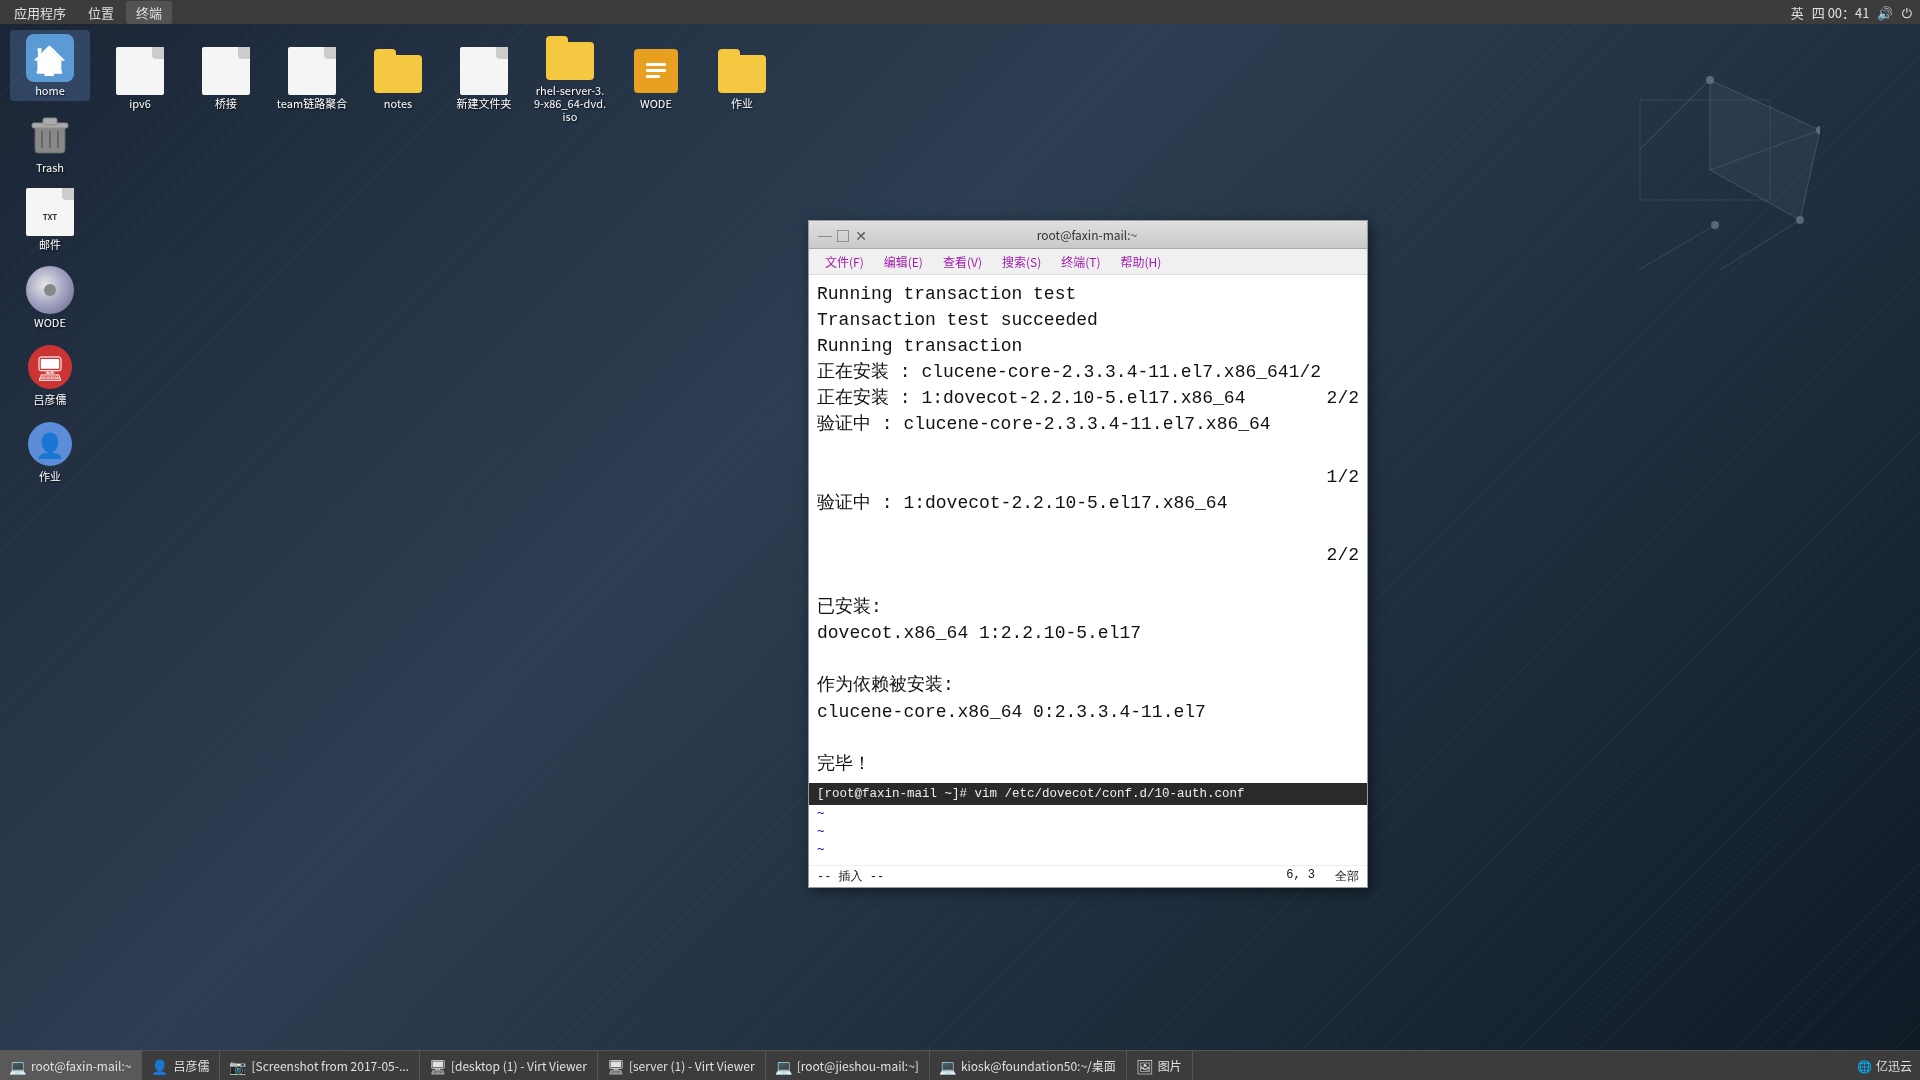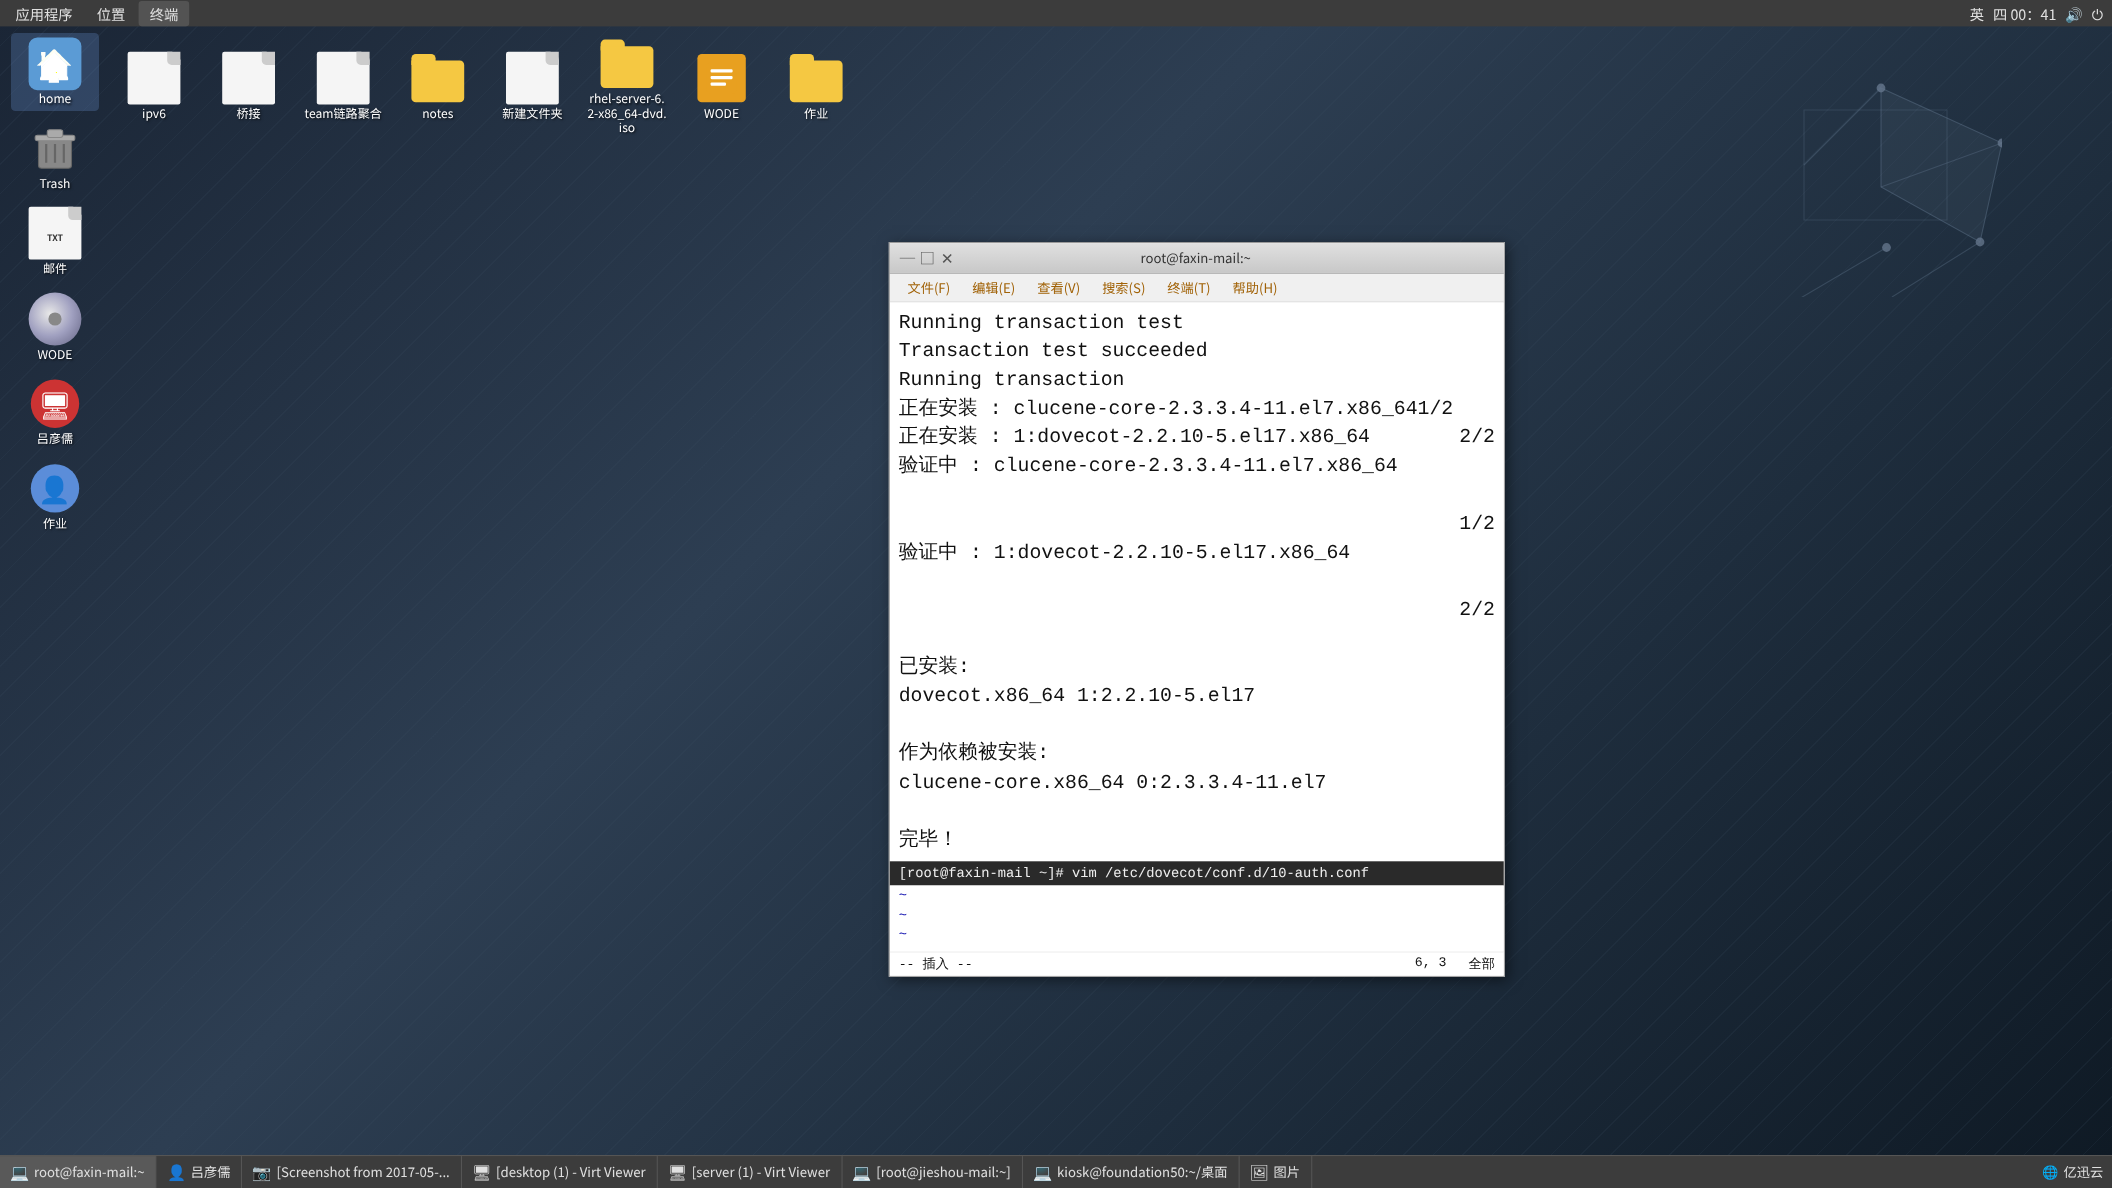--- a/index.html
+++ b/index.html
@@ -270,21 +270,21 @@
     .terminal-menubar {
       background: #f0f0f0;
       padding: 2px 8px;
       display: flex;
       gap: 4px;
       border-bottom: 1px solid #ddd;
     }
     .terminal-menuitem {
       padding: 2px 8px;
       font-size: 12px;
-      color: #a16207;
+      color: #a21caf;
       cursor: pointer;
       border-radius: 2px;
     }
     .terminal-content-upper {
       background: #fff;
       padding: 6px 8px;
       font-family: 'Courier New', monospace;
       font-size: 18px;
       color: #111;
       line-height: 1.45;
@@ -510,21 +510,21 @@
       <span class="icon-label">新建文件夹</span>
     </div>
 
     <div class="desktop-icon">
       <div class="icon-img">
         <div class="folder-icon">
           <div class="folder-icon-tab"></div>
           <div class="folder-icon-body"></div>
         </div>
       </div>
-      <span class="icon-label">rhel-server-6.2-x86_64-dvd.iso</span>
+      <span class="icon-label">rhel-server-3.9-x86_64-dvd.iso</span>
     </div>
 
     <div class="desktop-icon">
       <div class="icon-img">
         <div class="wode-icon">
           <svg width="36" height="36" viewBox="0 0 36 36">
             <rect x="4" y="4" width="28" height="28" rx="4" fill="#e8a020"></rect>
             <rect x="8" y="10" width="20" height="3" fill="white" rx="1"></rect>
             <rect x="8" y="16" width="20" height="3" fill="white" rx="1"></rect>
             <rect x="8" y="22" width="14" height="3" fill="white" rx="1"></rect>

